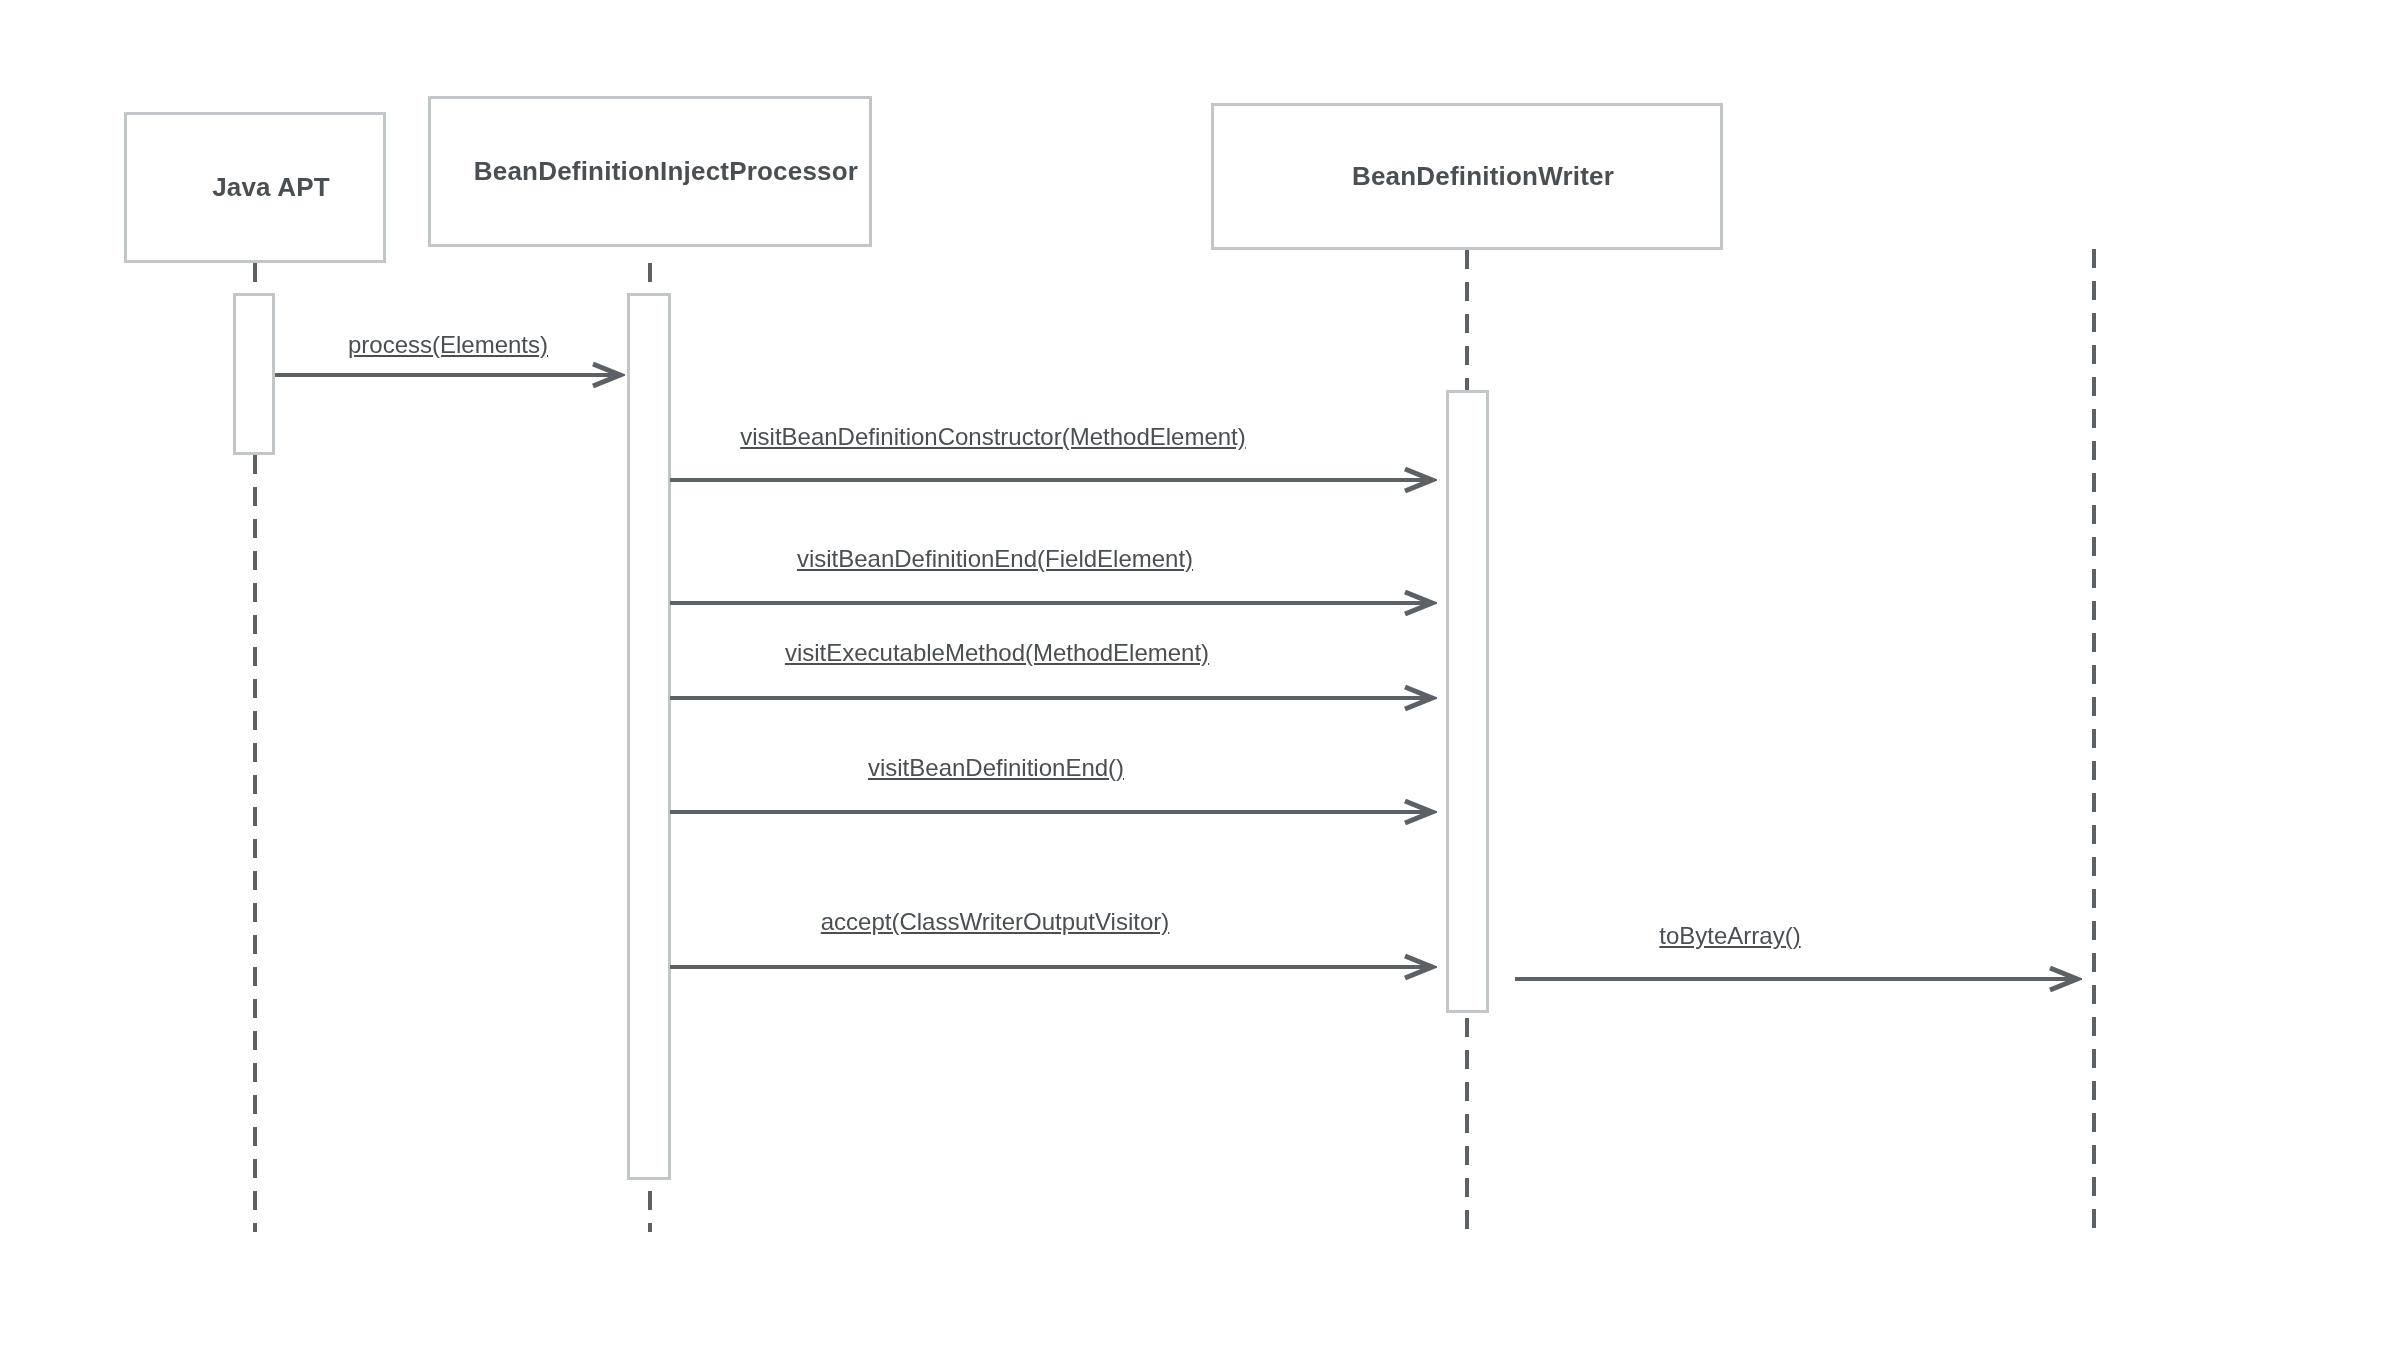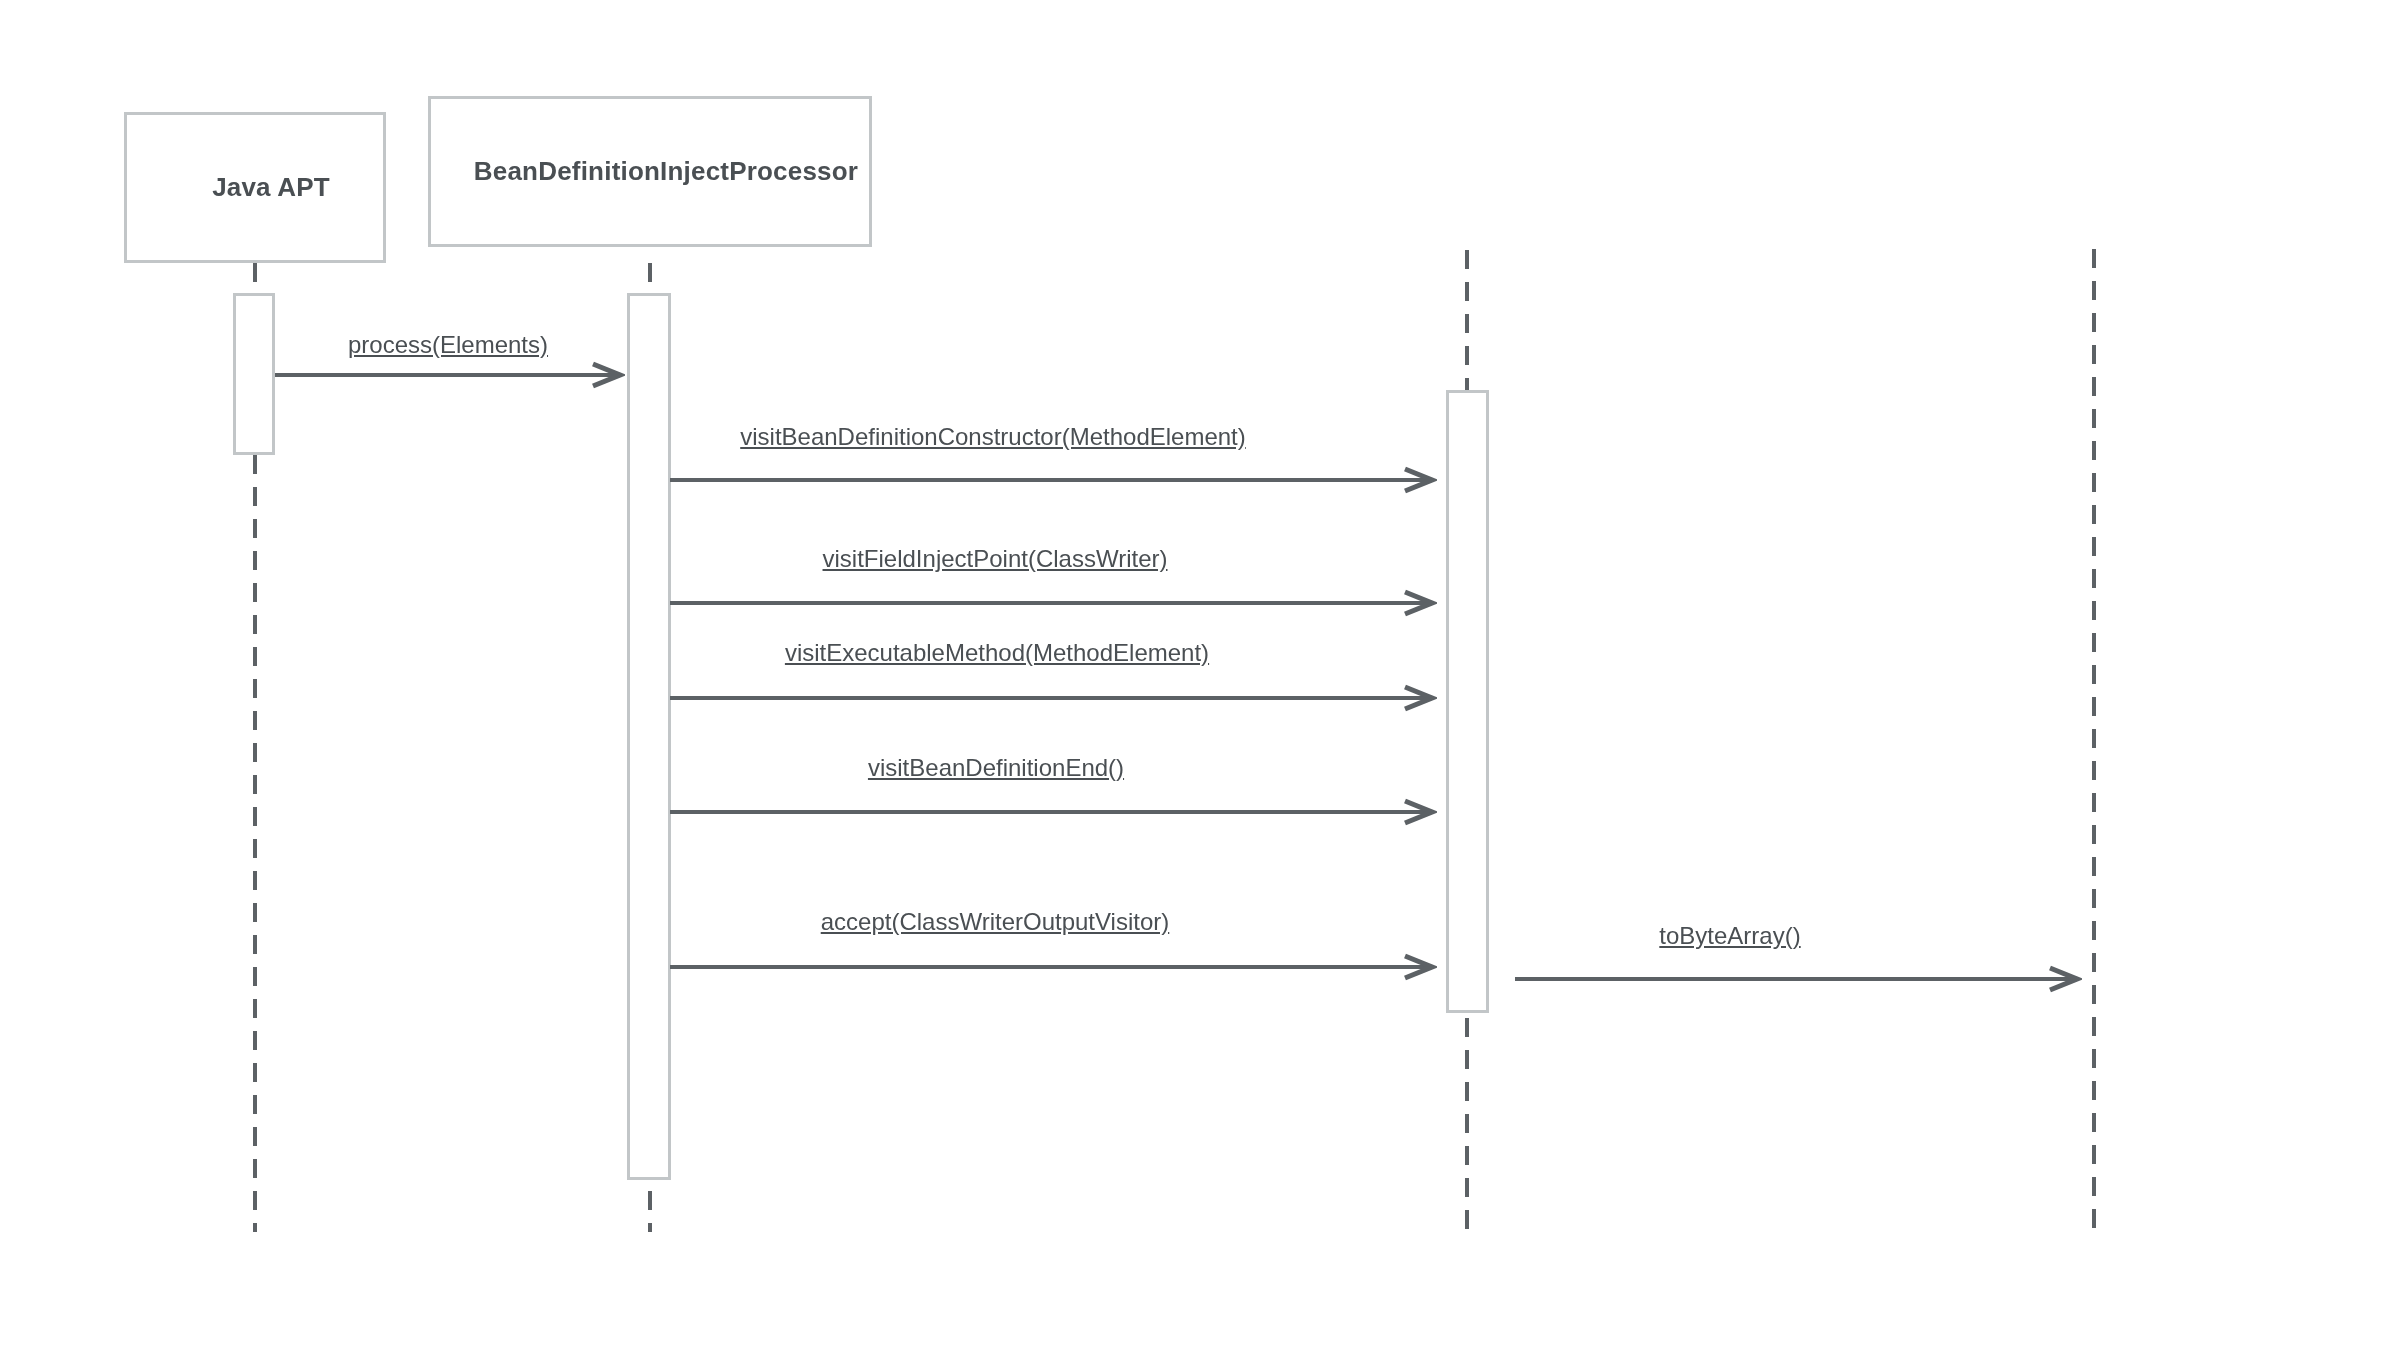--- a/index.html
+++ b/index.html
@@ -60,20 +60,23 @@
   <div class="lifeline" style="left:648px;top:263px;height:969px"></div>
   <div class="lifeline" style="left:1465px;top:250px;height:982px"></div>
   <div class="lifeline" style="left:2092px;top:249px;height:983px"></div>
 
   <div class="participant" style="left:124px;top:112px;width:262px;height:151px">
     <span>Java APT</span>
   </div>
   <div class="participant" style="left:428px;top:96px;width:444px;height:151px">
     <span>BeanDefinitionInjectProcessor</span>
   </div>
+  <div class="participant" style="left:1211px;top:103px;width:512px;height:147px">
+    <span>BeanDefinitionWriter</span>
+  </div>
 
   <div class="activation" style="left:233px;top:293px;width:42px;height:162px"></div>
   <div class="activation" style="left:627px;top:293px;width:44px;height:887px"></div>
   <div class="activation" style="left:1446px;top:390px;width:43px;height:623px"></div>
 
   <div>
     <div class="msg-line" style="left:275px;top:373px;width:340px"></div>
     <svg class="chevron" style="left:589px;top:360px" width="36" height="30" viewBox="0 0 36 30">
       <polyline points="4,4 31,15 4,26" fill="none" stroke="currentColor" stroke-width="5"></polyline>
     </svg>
@@ -86,21 +89,21 @@
       <polyline points="4,4 31,15 4,26" fill="none" stroke="currentColor" stroke-width="5"></polyline>
     </svg>
     <div class="msg-label" style="left:993px;top:437px">visitBeanDefinitionConstructor(MethodElement)</div>
   </div>
 
   <div>
     <div class="msg-line" style="left:670px;top:601px;width:757px"></div>
     <svg class="chevron" style="left:1401px;top:588px" width="36" height="30" viewBox="0 0 36 30">
       <polyline points="4,4 31,15 4,26" fill="none" stroke="currentColor" stroke-width="5"></polyline>
     </svg>
-    <div class="msg-label" style="left:995px;top:559px">visitFieldInjectPoint(ClassWriter)</div>
+    <div class="msg-label" style="left:995px;top:559px">visitBeanDefinitionEnd(FieldElement)</div>
   </div>
 
   <div>
     <div class="msg-line" style="left:670px;top:696px;width:757px"></div>
     <svg class="chevron" style="left:1401px;top:683px" width="36" height="30" viewBox="0 0 36 30">
       <polyline points="4,4 31,15 4,26" fill="none" stroke="currentColor" stroke-width="5"></polyline>
     </svg>
     <div class="msg-label" style="left:997px;top:653px">visitExecutableMethod(MethodElement)</div>
   </div>
 

